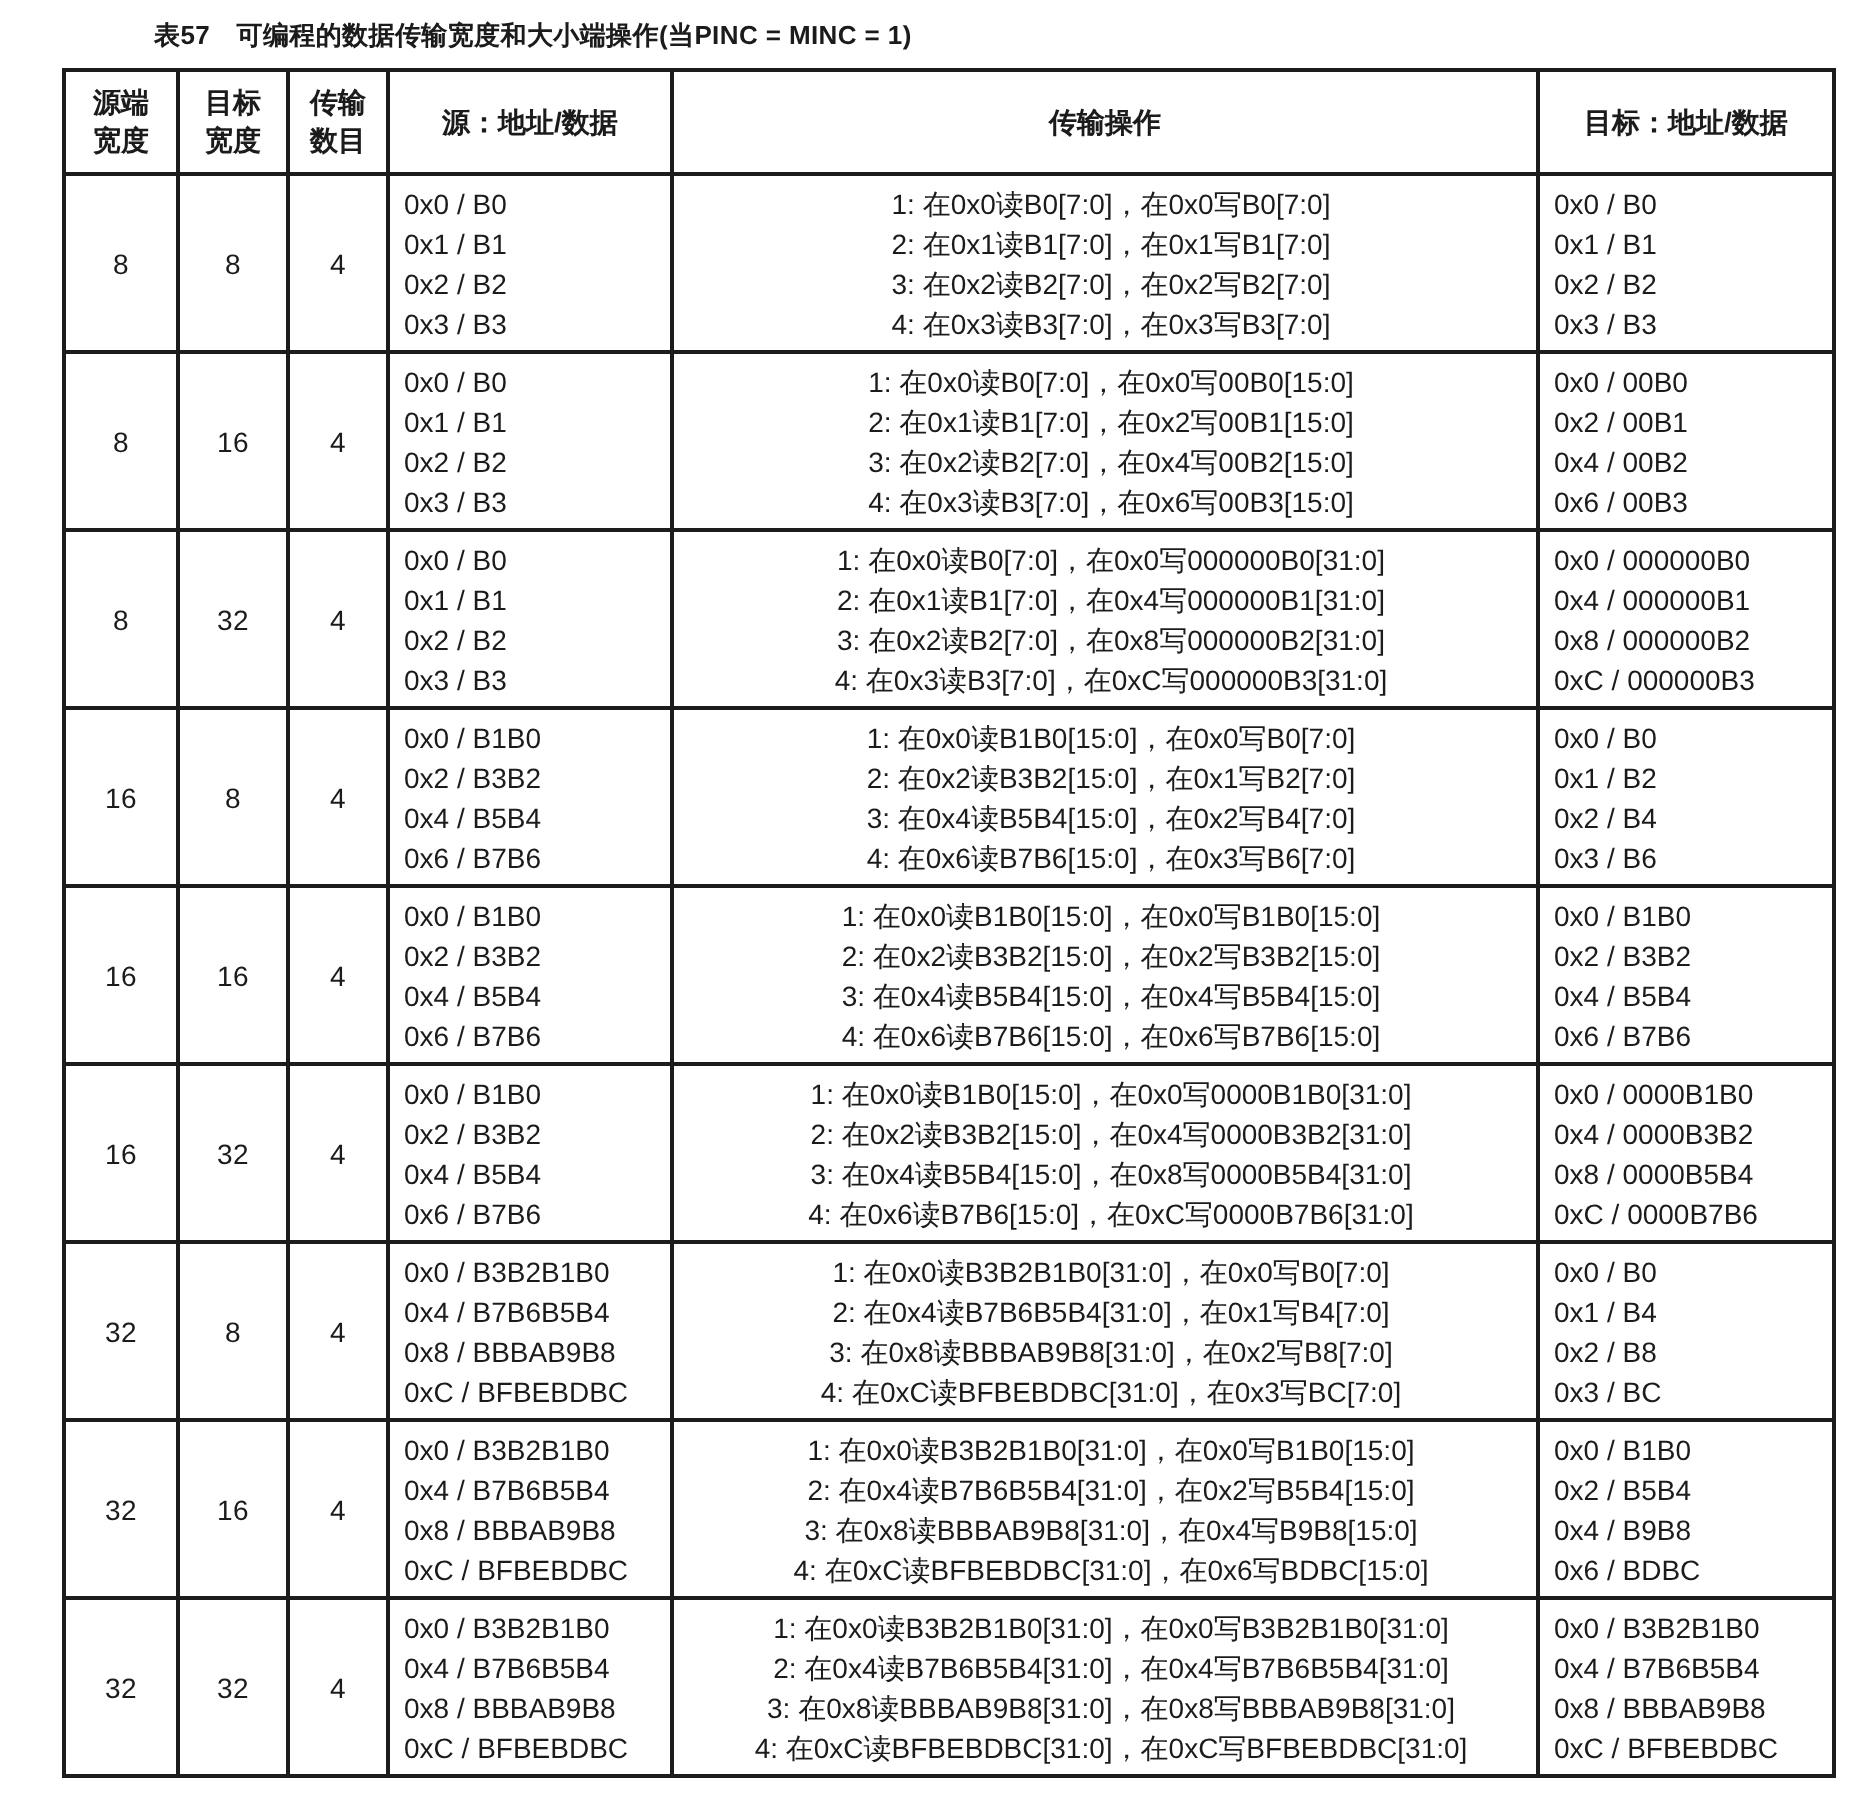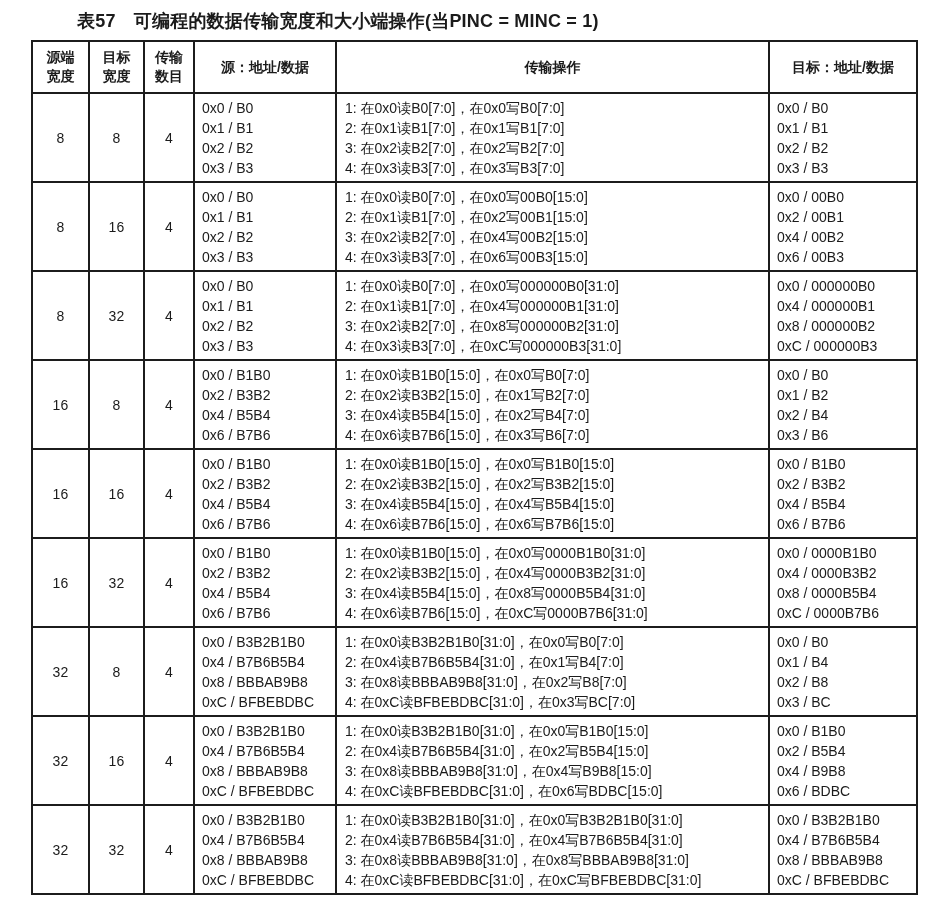--- a/index.html
+++ b/index.html
@@ -11,21 +11,21 @@
     font-family: "Liberation Sans", sans-serif;
     color: #1b1b1b;
     overflow: hidden;
   }
   .page {
     width: 928px;
     height: 902px;
     box-sizing: border-box;
   }
   .doc-title {
-    font-size: 18px;
+    font-size: 13px;
     font-weight: bold;
     padding: 9px 0 7px 77px;
     letter-spacing: 0.2px;
     white-space: pre;
   }
   table.dma-table {
     border-collapse: collapse;
     table-layout: fixed;
     margin-left: 31px;
     width: 885px;
@@ -58,21 +58,21 @@
   }
   .dma-table td.addr {
     white-space: pre-line;
     text-align: left;
     padding-left: 7px;
     padding-right: 2px;
     border-radius: 24px;
   }
   .dma-table td.ops {
     white-space: pre-line;
-    text-align: left;
+    text-align: center;
     padding-left: 8px;
     padding-right: 2px;
   }
 </style>
 </head>
 <body>
 
 <div class="page">
   <div class="doc-title">表57　可编程的数据传输宽度和大小端操作(当PINC = MINC = 1)</div>
 

